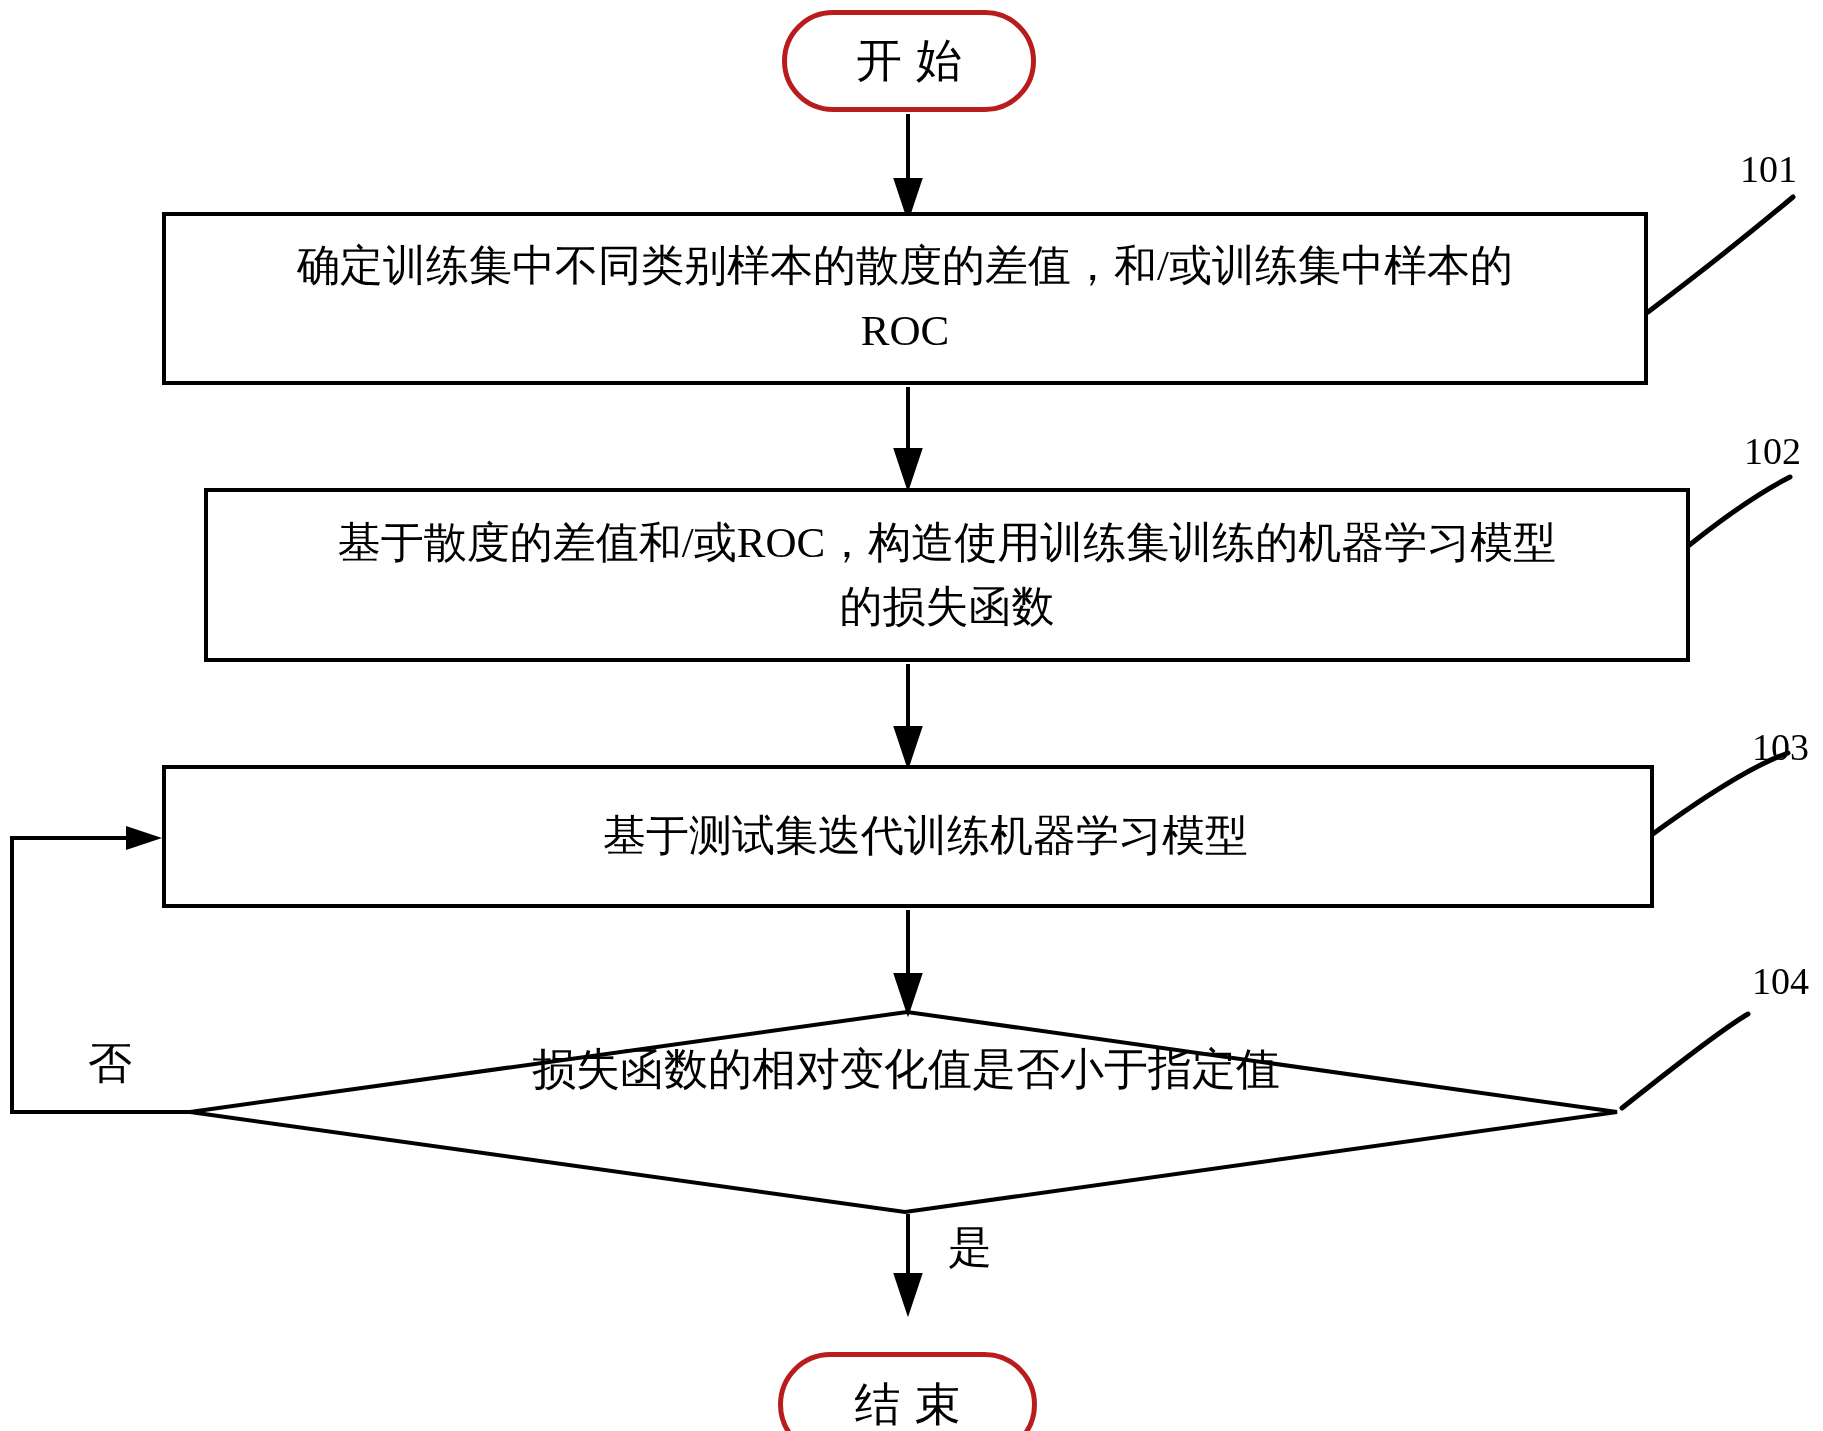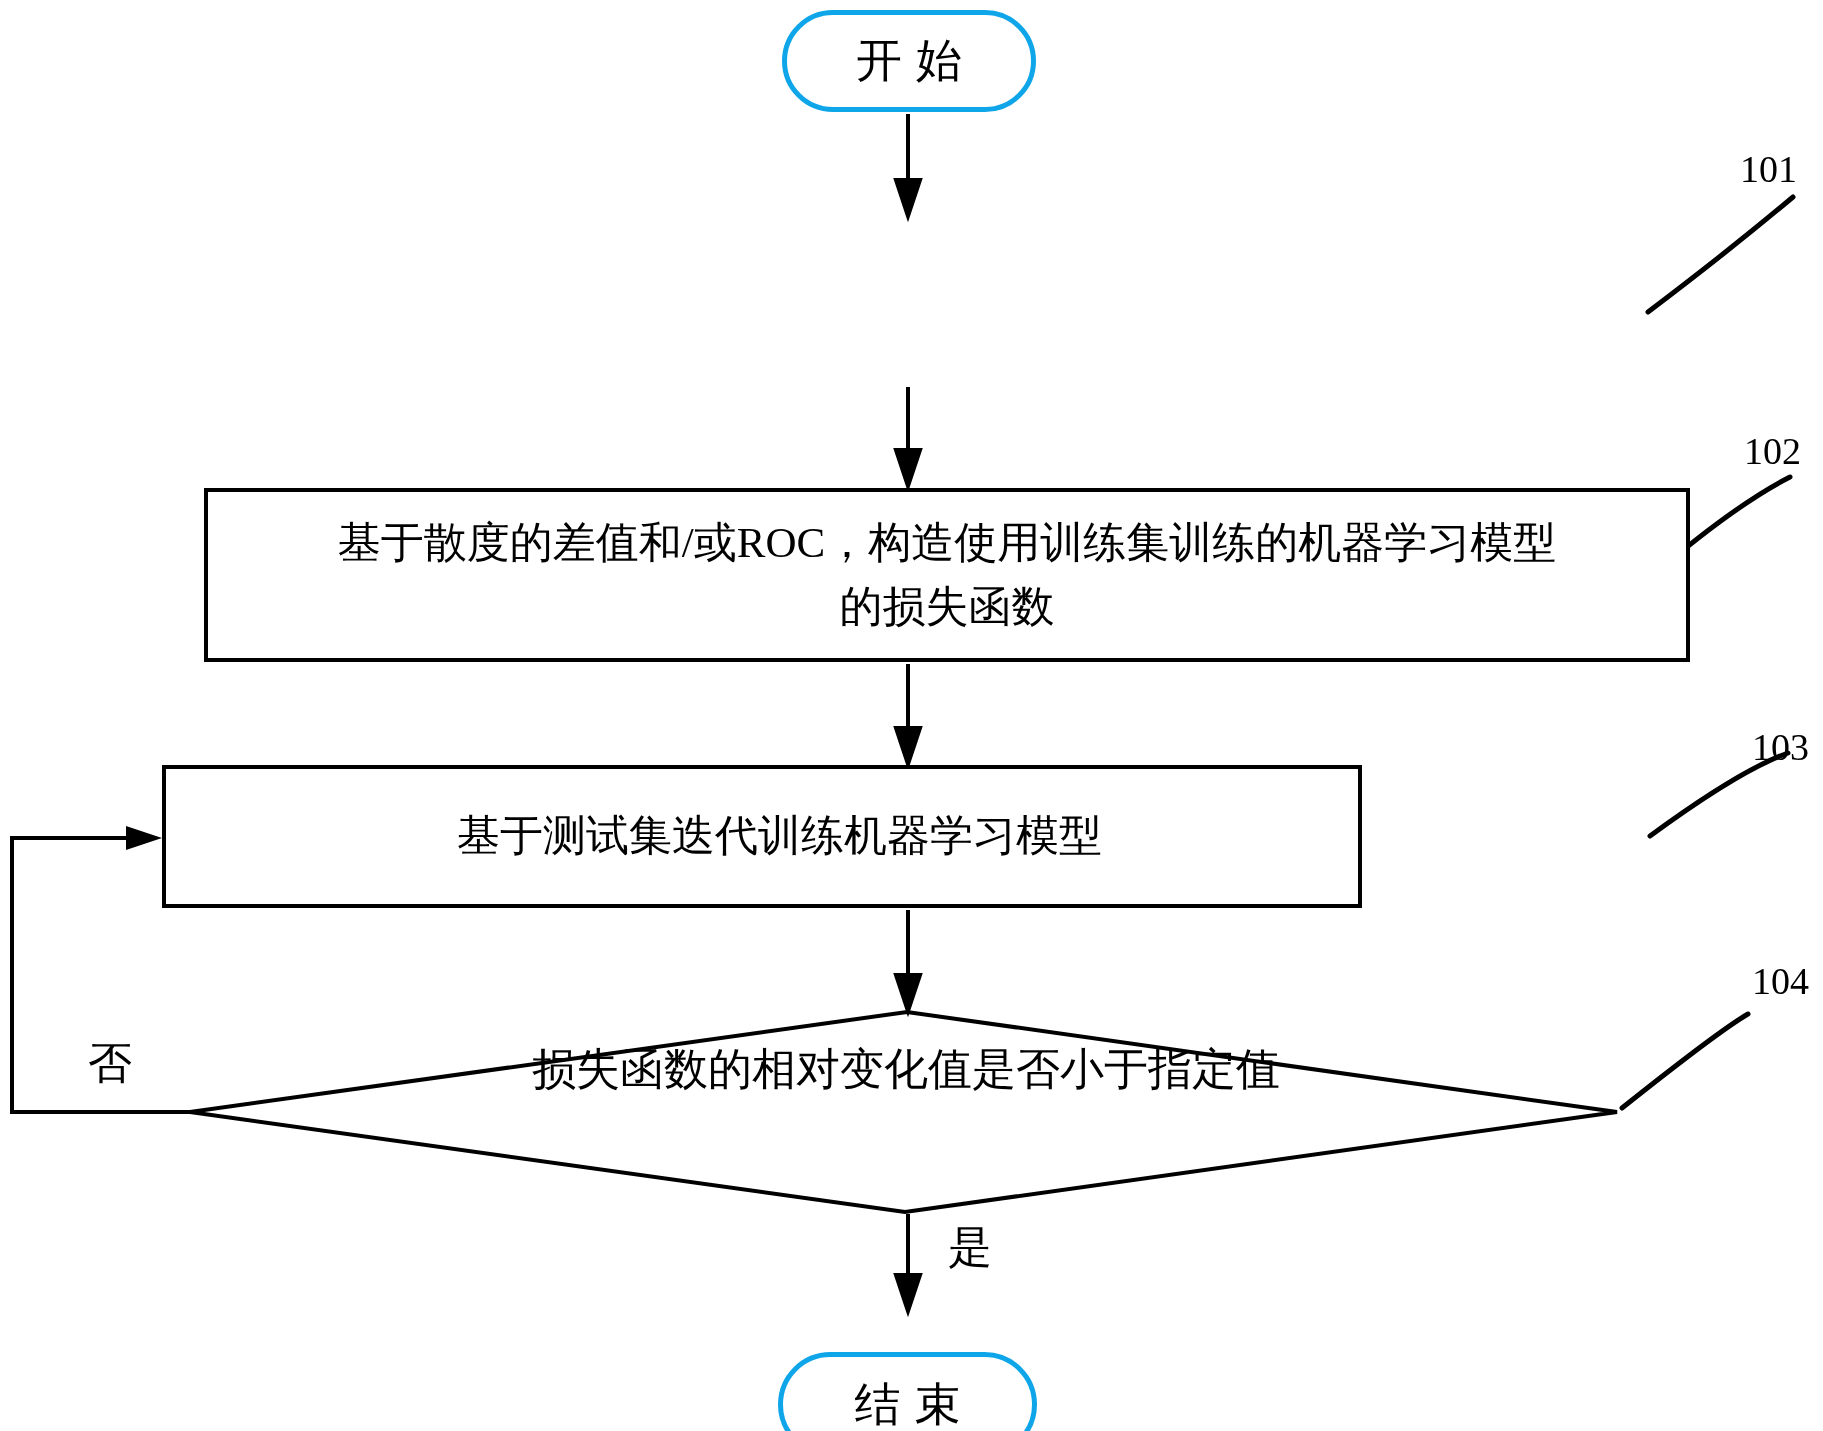--- a/index.html
+++ b/index.html
@@ -18,21 +18,21 @@
   }
   #linework {
     position: absolute;
     left: 0;
     top: 0;
     width: 1823px;
     height: 1431px;
   }
   .terminal {
     position: absolute;
-    border: 5px solid #0ea5e9;
+    border: 5px solid #b91c1c;
     border-radius: 56px;
     display: flex;
     align-items: center;
     justify-content: center;
     box-sizing: border-box;
     font-size: 46px;
     letter-spacing: 14px;
     text-indent: 14px;
     background: #ffffff;
   }
@@ -44,21 +44,21 @@
     flex-direction: column;
     align-items: center;
     justify-content: center;
     text-align: center;
     font-size: 43px;
     line-height: 1.5;
     background: #ffffff;
   }
   #box-101 { left: 162px; top: 212px; width: 1486px; height: 173px; }
   #box-102 { left: 162px; top: 488px; width: 1486px; height: 174px; margin-left: 42px; }
-  #box-103 { left: 162px; top: 765px; width: 1200px; height: 143px; padding-left: 35px; }
+  #box-103 { left: 162px; top: 765px; width: 1492px; height: 143px; padding-left: 35px; }
   #start-terminal { left: 782px; top: 10px;   width: 254px; height: 102px; }
   #end-terminal   { left: 778px; top: 1352px; width: 259px; height: 105px; }
   .decision-text {
     position: absolute;
     left: 300px;
     top: 1041px;
     width: 1212px;
     text-align: center;
     font-size: 44px;
     line-height: 1.3;
@@ -114,20 +114,24 @@
       <path d="M1652,576 Q1735,505 1790,477"></path>
       <path d="M1650,836 Q1740,770 1788,753"></path>
       <path d="M1622,1108 Q1720,1030 1748,1014"></path>
     </g>
   </svg>
 
   <div class="terminal" id="start-terminal">
     <span>开始</span>
   </div>
 
+  <div class="process-box" id="box-101">
+    <span>确定训练集中不同类别样本的散度的差值，和/或训练集中样本的</span>
+    <span>ROC</span>
+  </div>
 
   <div class="process-box" id="box-102">
     <span>基于散度的差值和/或ROC，构造使用训练集训练的机器学习模型</span>
     <span>的损失函数</span>
   </div>
 
   <div class="process-box" id="box-103">
     <span>基于测试集迭代训练机器学习模型</span>
   </div>
 

